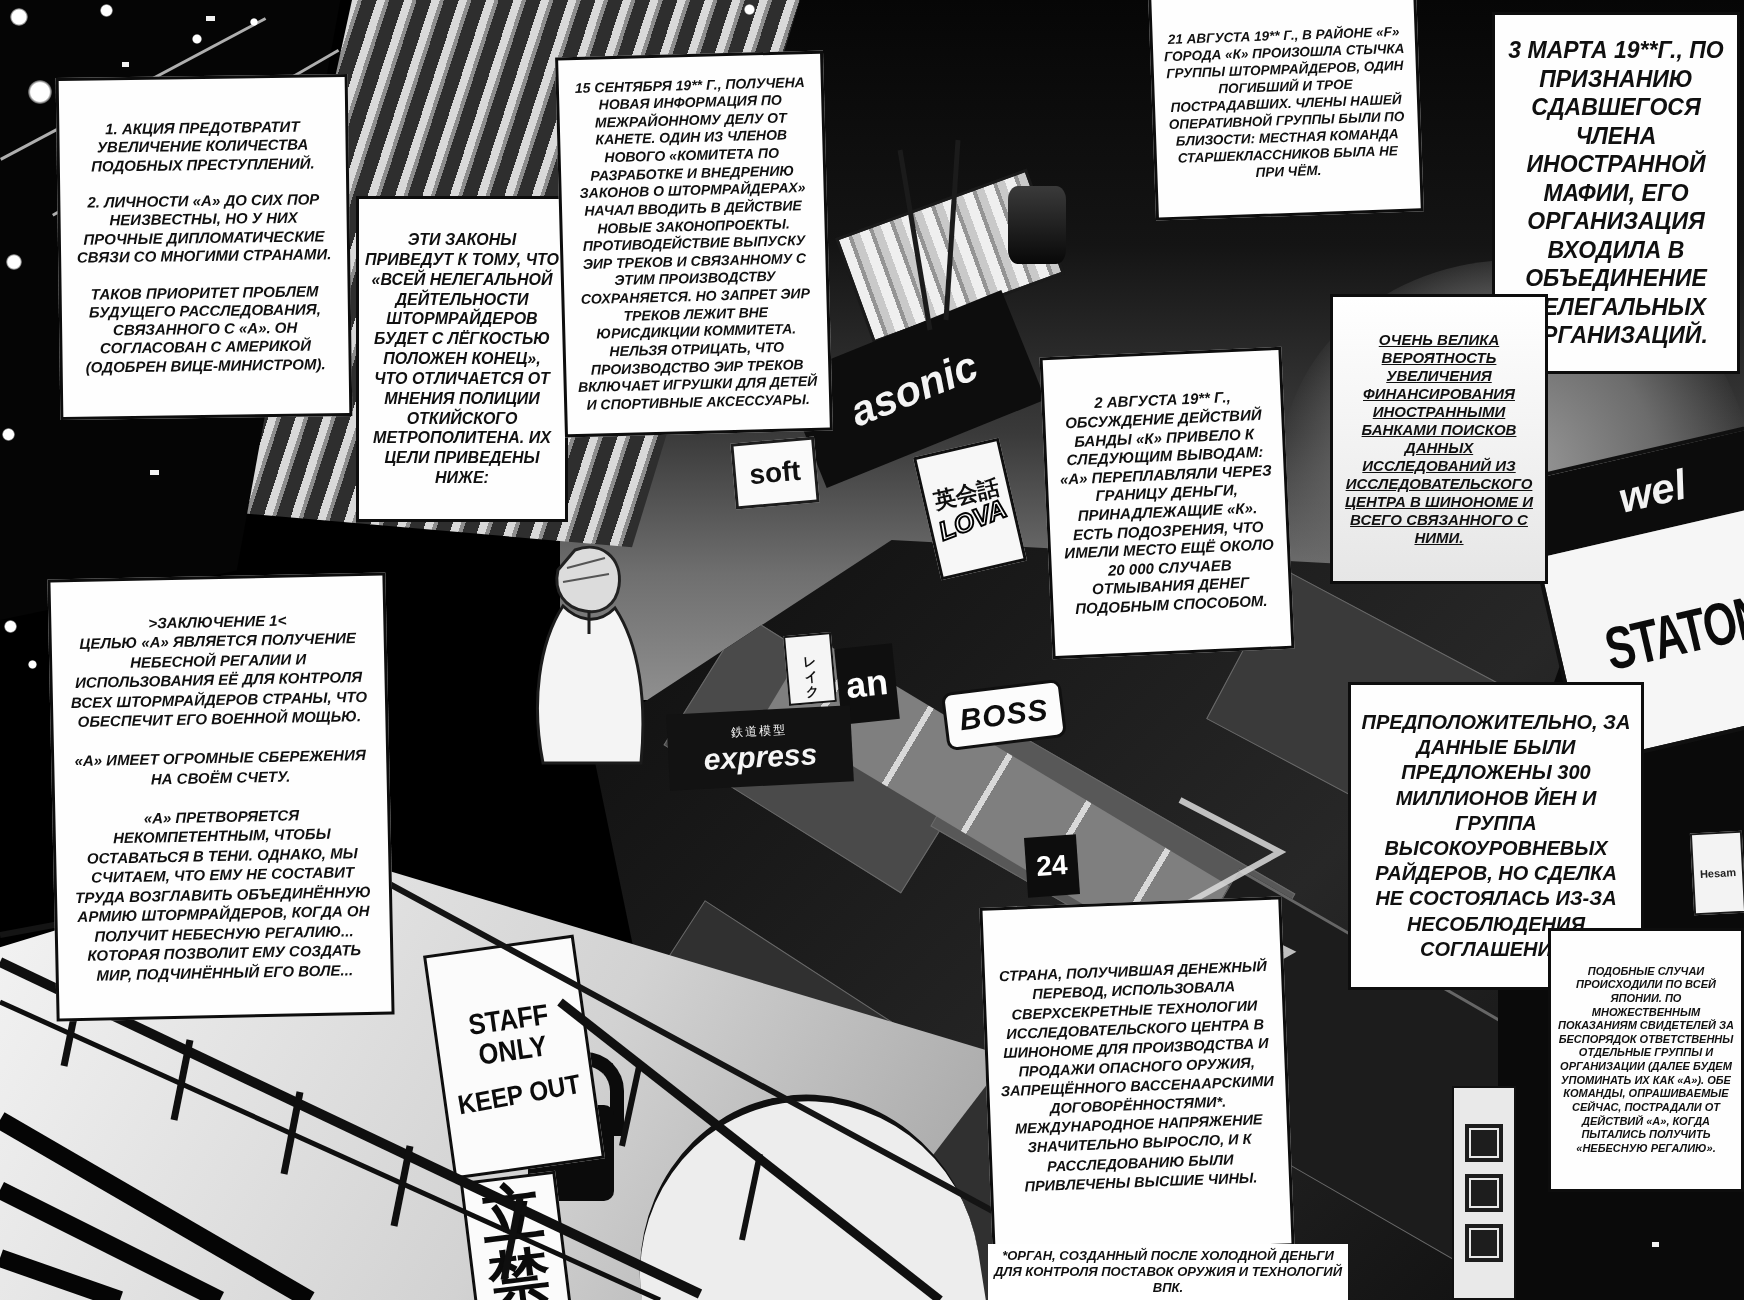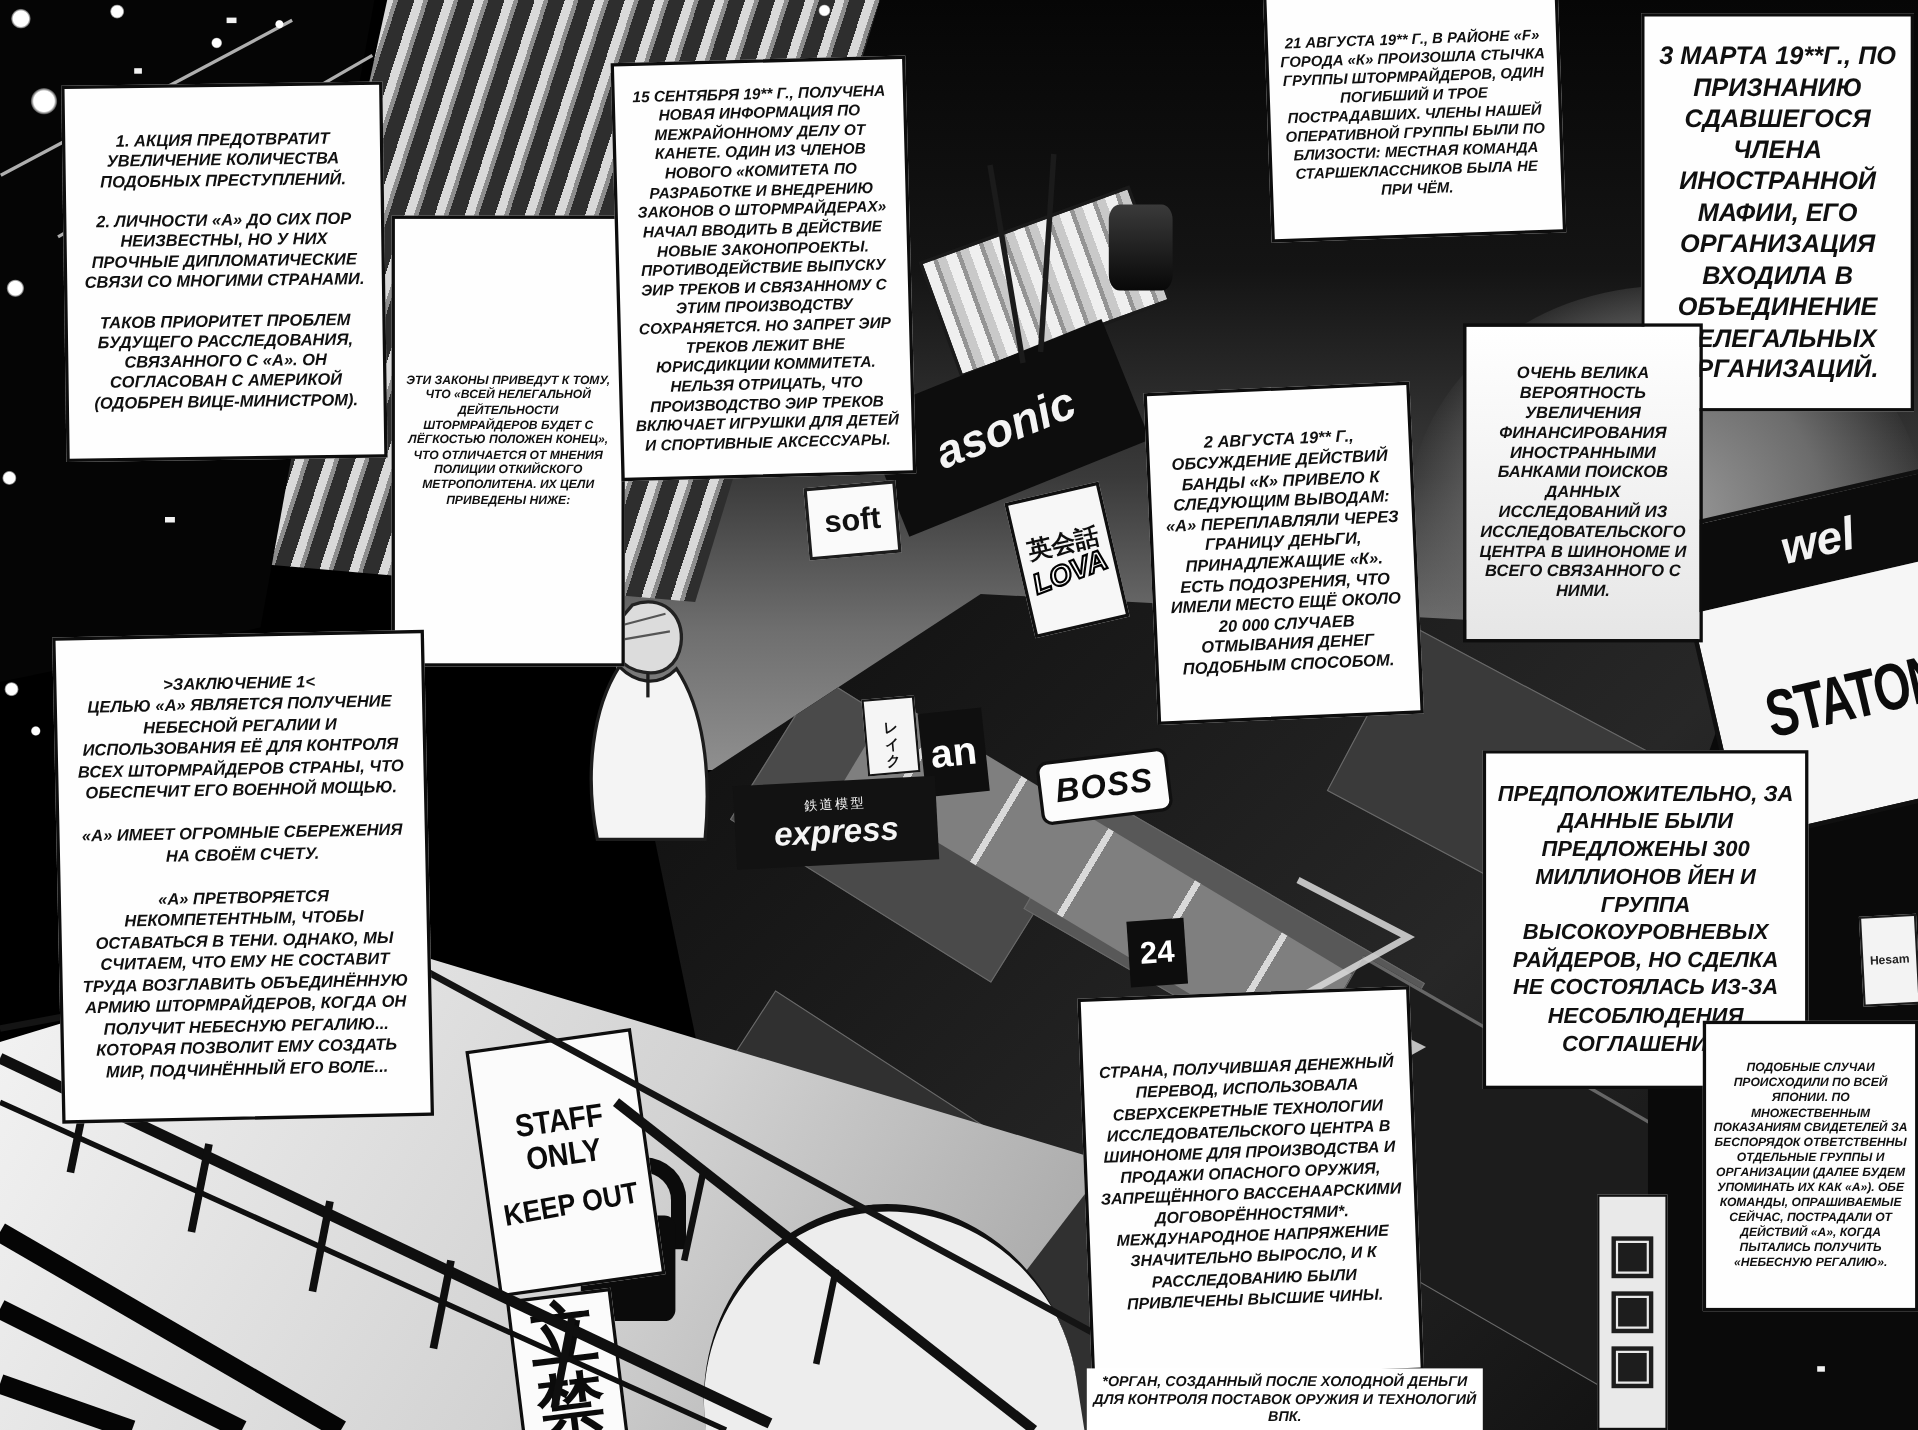--- a/index.html
+++ b/index.html
@@ -89,28 +89,28 @@
         flex-direction:column;gap:12px;}
   #vert-sign .glyph{width:38px;height:38px;background:#1d1d1d;
         box-shadow:inset 0 0 0 4px #1d1d1d,inset 0 0 0 6px #e9e9e9;}
   
   .cap{position:absolute;background:#fefefe;border:3px solid #0d0d0d;color:#101010;
        font-weight:bold;font-style:italic;text-align:center;white-space:pre-line;
        box-sizing:border-box;display:flex;align-items:center;justify-content:center;
        overflow:hidden;z-index:20;}
   #cap-action{left:58px;top:76px;width:292px;height:342px;font-size:15px;line-height:1.22;
        padding:8px;transform:rotate(-.8deg);}
-  #cap-laws{left:356px;top:196px;width:212px;height:410px;font-size:11px;line-height:1.24;padding:6px;}
+  #cap-laws{left:356px;top:196px;width:212px;height:326px;font-size:16px;line-height:1.24;padding:6px;}
   #cap-september{left:560px;top:54px;width:268px;height:380px;font-size:14px;line-height:1.26;
        padding:6px;transform:rotate(-1.5deg);}
   #cap-august21{left:1152px;top:-10px;width:268px;height:226px;font-size:13.5px;line-height:1.26;
        padding:8px;transform:rotate(-2deg);}
   #cap-march{left:1492px;top:12px;width:248px;height:362px;font-size:23px;line-height:1.24;padding:8px;}
   #cap-probability{left:1330px;top:294px;width:218px;height:290px;font-size:15px;line-height:1.2;
-       padding:6px;background:linear-gradient(#fff,#e6e6e6);}
+       padding:6px;background:linear-gradient(#fff,#e6e6e6);text-decoration:underline;}
   #cap-august2{left:1046px;top:352px;width:242px;height:302px;font-size:15px;line-height:1.24;
        padding:8px;transform:rotate(-2.5deg);}
   #cap-conclusion{left:52px;top:576px;width:338px;height:442px;font-size:15px;line-height:1.3;
        padding:10px;transform:rotate(-1.2deg);}
   #cap-deal{left:1348px;top:682px;width:296px;height:308px;font-size:20px;line-height:1.26;padding:8px;}
   #cap-similar{left:1548px;top:928px;width:196px;height:264px;font-size:11px;line-height:1.24;padding:6px;}
   #cap-country{left:986px;top:902px;width:302px;height:350px;font-size:14.5px;line-height:1.32;
        padding:8px;transform:rotate(-2.2deg);}
   #cap-footnote{left:988px;top:1244px;width:360px;height:56px;font-size:13px;line-height:1.25;
        border:none;background:#fff;padding:4px;}

